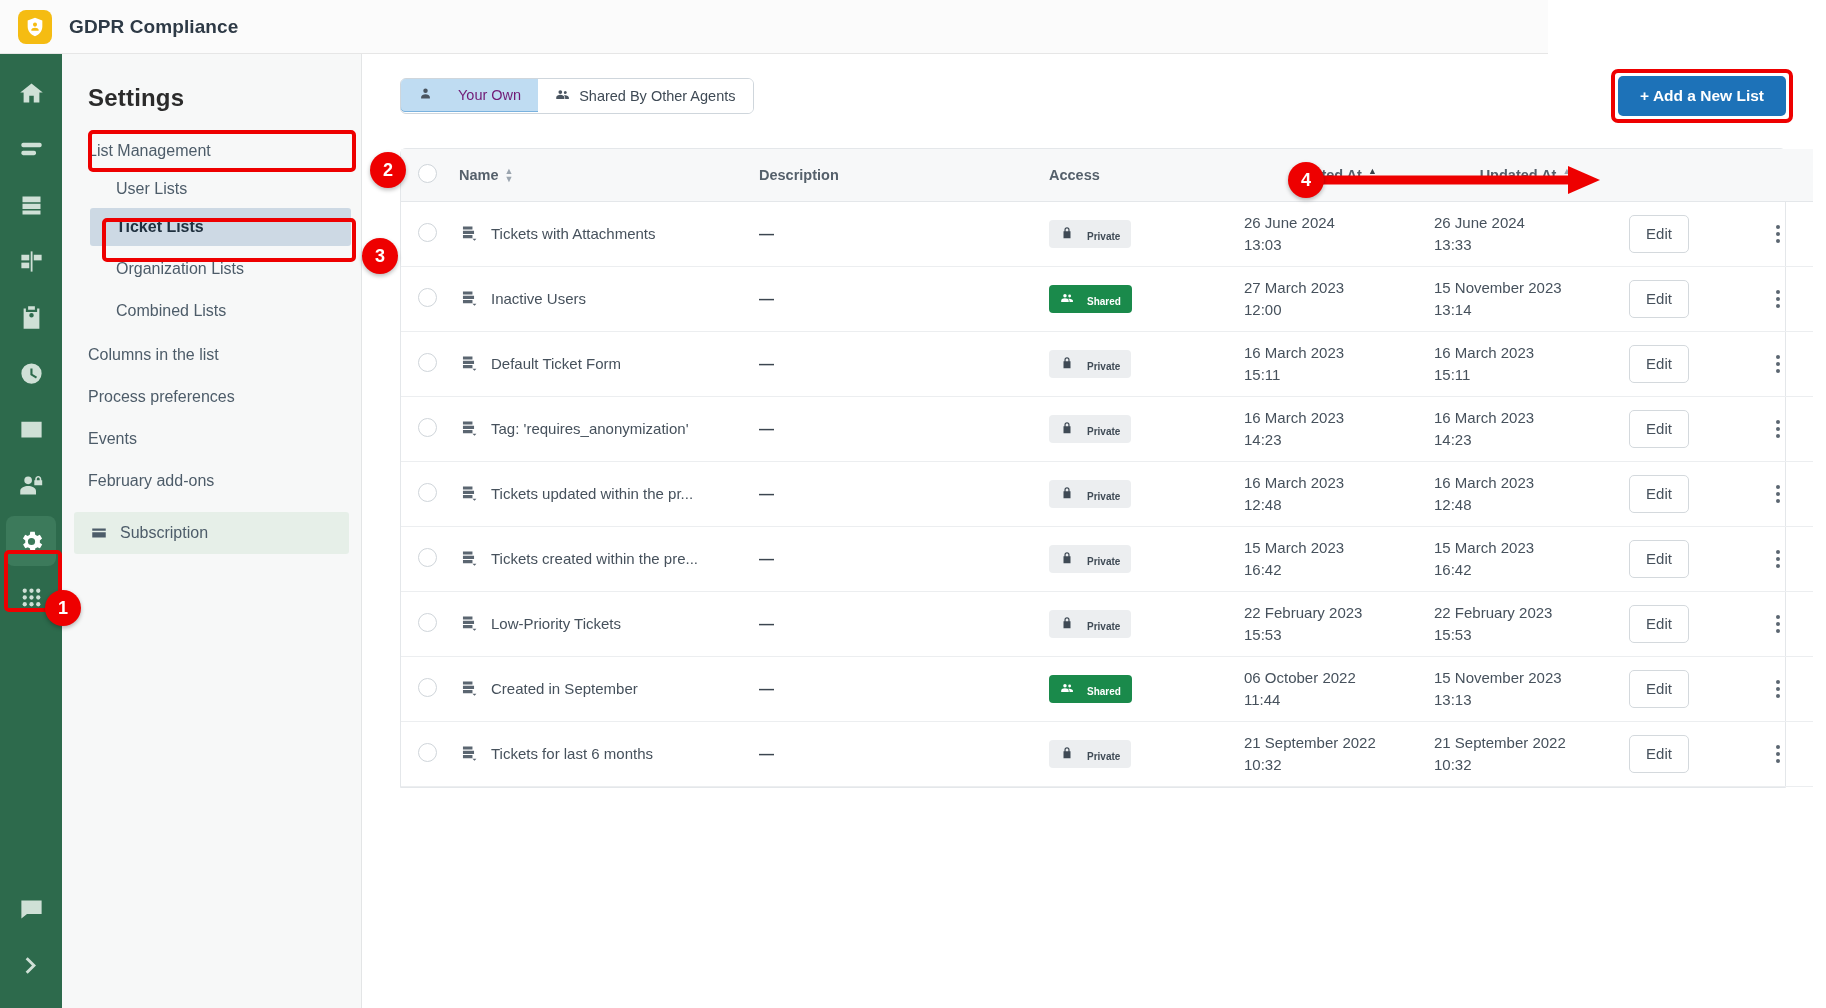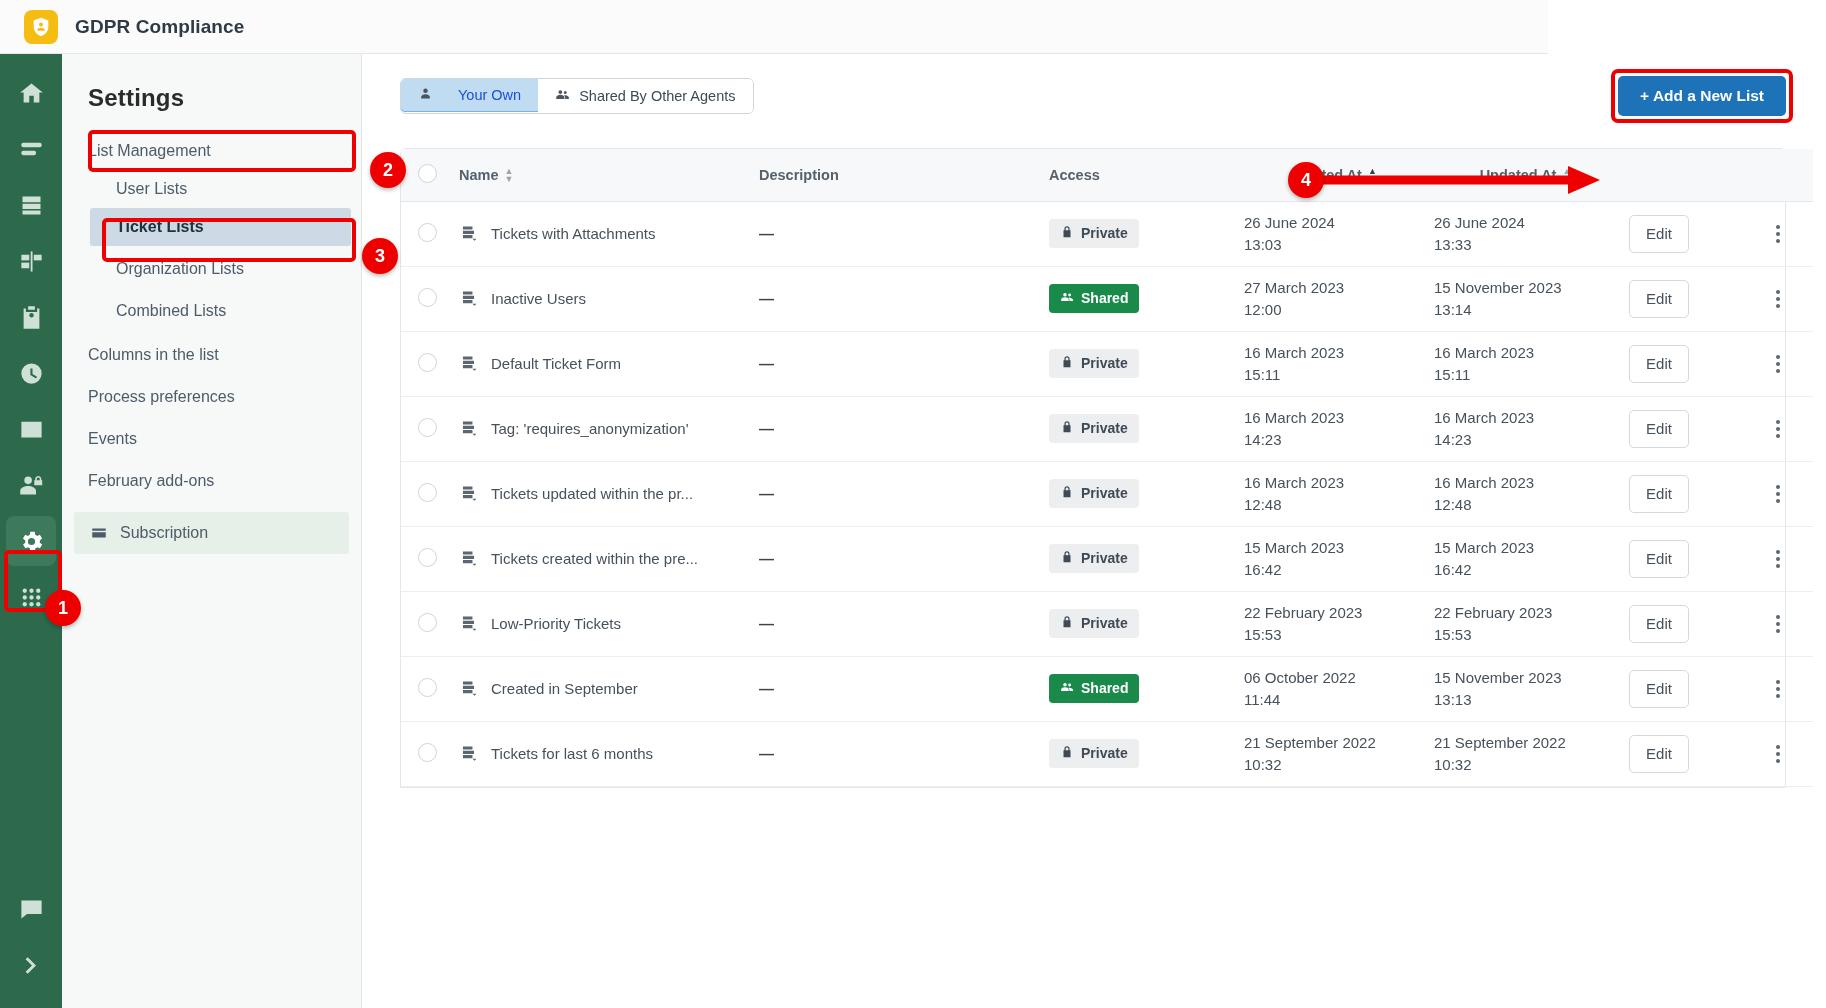--- a/index.html
+++ b/index.html
@@ -8,21 +8,21 @@
     font-family: "Liberation Sans", sans-serif;
     background: #ffffff;
     overflow: hidden;
   }
   #app { position: relative; width: 1826px; height: 1008px; }
 
   
   .topbar {
     position: absolute; top: 0; left: 0; width: 1548px; height: 54px;
     background: #fbfbfb; border-bottom: 1px solid #e6e6e6;
-    display: flex; align-items: center; padding-left: 24px;
+    display: flex; align-items: center; padding-left: 18px;
   }
   .app-logo {
     width: 34px; height: 34px; border-radius: 8px; background: #f5bc12;
     display: flex; align-items: center; justify-content: center; flex: 0 0 auto;
   }
   .app-logo svg { width: 22px; height: 22px; }
   .app-title {
     margin-left: 17px; font-size: 19px; color: #2e3a46; font-weight: 600;
     letter-spacing: .1px;
   }
@@ -82,21 +82,21 @@
   .controls { display: flex; align-items: center; padding: 22px 40px 0 38px; }
   .tabs {
     display: inline-flex; border: 1px solid #cfd6dc; border-radius: 6px; overflow: hidden;
     background: #ffffff;
   }
   .tab {
     display: flex; align-items: center; gap: 9px;
     padding: 0 17px; height: 34px; font-size: 14.5px; color: #3f4a55; cursor: pointer;
     background: #ffffff; border: none;
   }
-  .tab.active { background: #bfdcf2; color: #1d4ed8; border: 1px solid #7ab2de; margin: -1px; border-radius: 5px 0 0 5px; gap: 25px; }
+  .tab.active { background: #bfdcf2; color: #701a75; border: 1px solid #7ab2de; margin: -1px; border-radius: 5px 0 0 5px; gap: 25px; }
   .tab svg { width: 15px; height: 15px; fill: #4a5560; }
   .spacer { flex: 1 1 auto; }
   .add-btn {
     background: #1d72b8; color: #fff; border: none; border-radius: 5px;
     height: 40px; padding: 0 22px; font-size: 15.5px; font-weight: 600; cursor: pointer;
     white-space: nowrap;
   }
   .add-wrap { position: relative; }
   .add-wrap::after {
     content: ""; position: absolute; inset: -7px; border: 4px solid #ee0000;
@@ -127,22 +127,22 @@
   tbody td { height: 65px; border-bottom: 1px solid #eceef0; font-size: 15px; color: #46515c; padding: 0 6px; }
   .chk {
     width: 19px; height: 19px; border: 1px solid #cfd5da; border-radius: 50%;
     display: inline-block; background: #fff; cursor: pointer;
   }
   .name-cell { display: flex; align-items: center; gap: 13px; }
   .name-cell .list-ico svg { width: 19px; height: 19px; fill: #5b6671; display: block; }
   .name-txt { white-space: nowrap; overflow: hidden; text-overflow: ellipsis; }
   .dash { color: #3c4650; font-weight: 700; }
   .badge {
-    display: inline-flex; align-items: flex-start; gap: 7px; border-radius: 4px;
-    padding: 6px 11px; font-size: 14px; font-weight: 600;
+    display: inline-flex; align-items: flex-end; gap: 13px; border-radius: 4px;
+    padding: 6px 11px; font-size: 10px; font-weight: 600;
   }
   .badge svg { width: 14px; height: 14px; }
   .badge.private { background: #eceef0; color: #3f4a55; }
   .badge.private svg { fill: #3f4a55; }
   .badge.shared { background: #1a8a4b; color: #ffffff; }
   .badge.shared svg { fill: #ffffff; }
   .date { text-align: left; line-height: 1.45; font-size: 15px; color: #46515c; }
   .edit-btn {
     border: 1px solid #d4d9dd; background: #fff; border-radius: 5px;
     height: 38px; width: 60px; font-size: 15px; color: #46515c; cursor: pointer;

